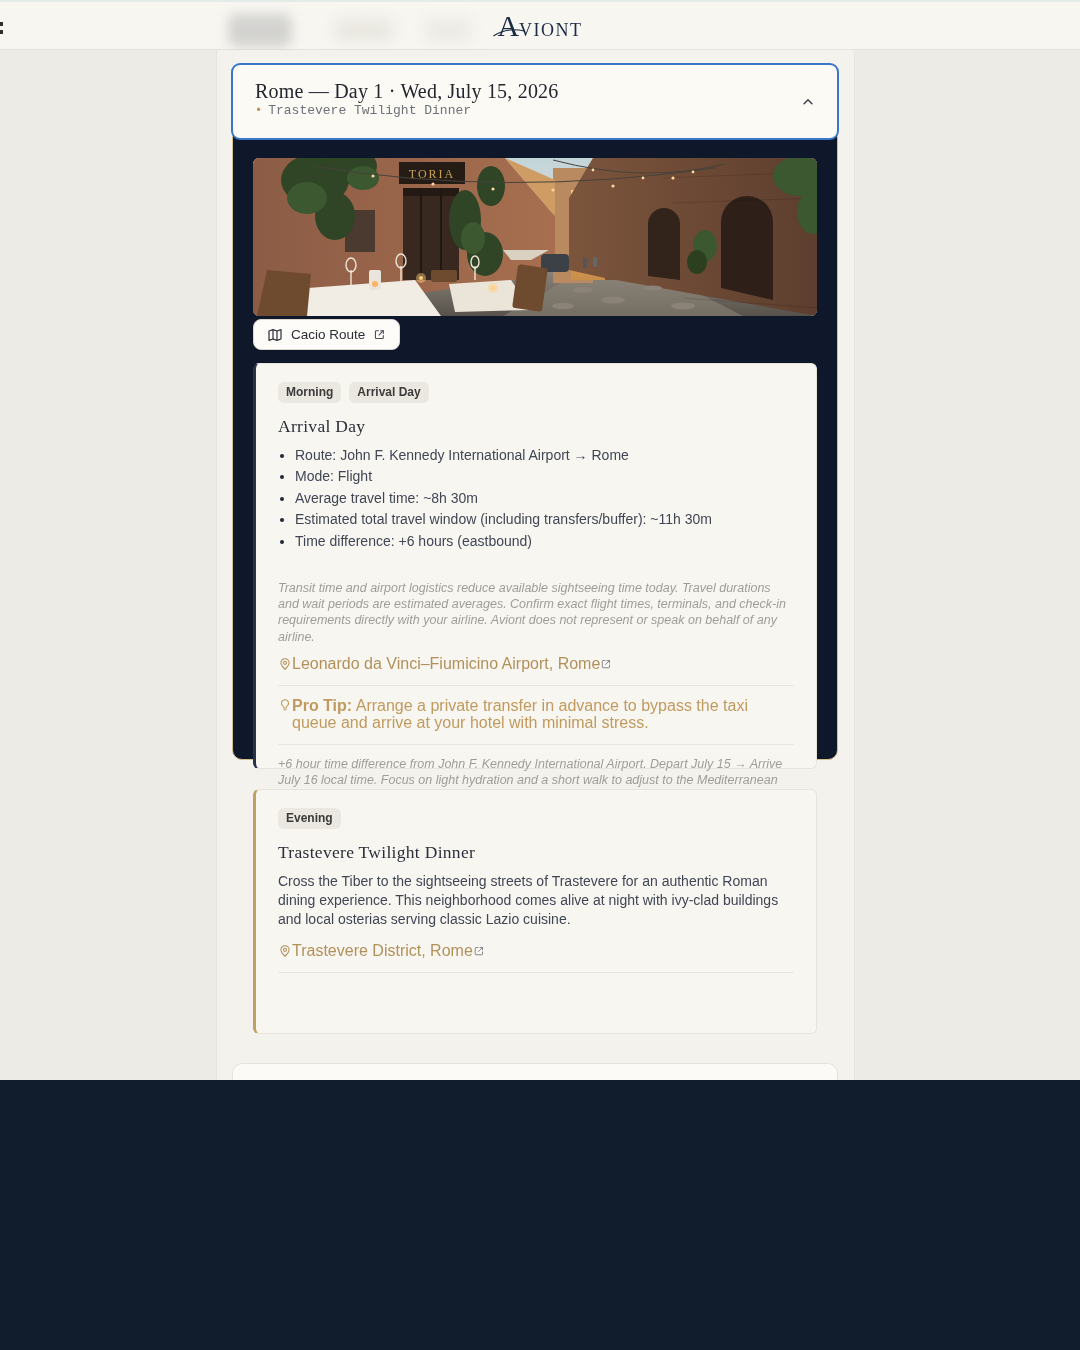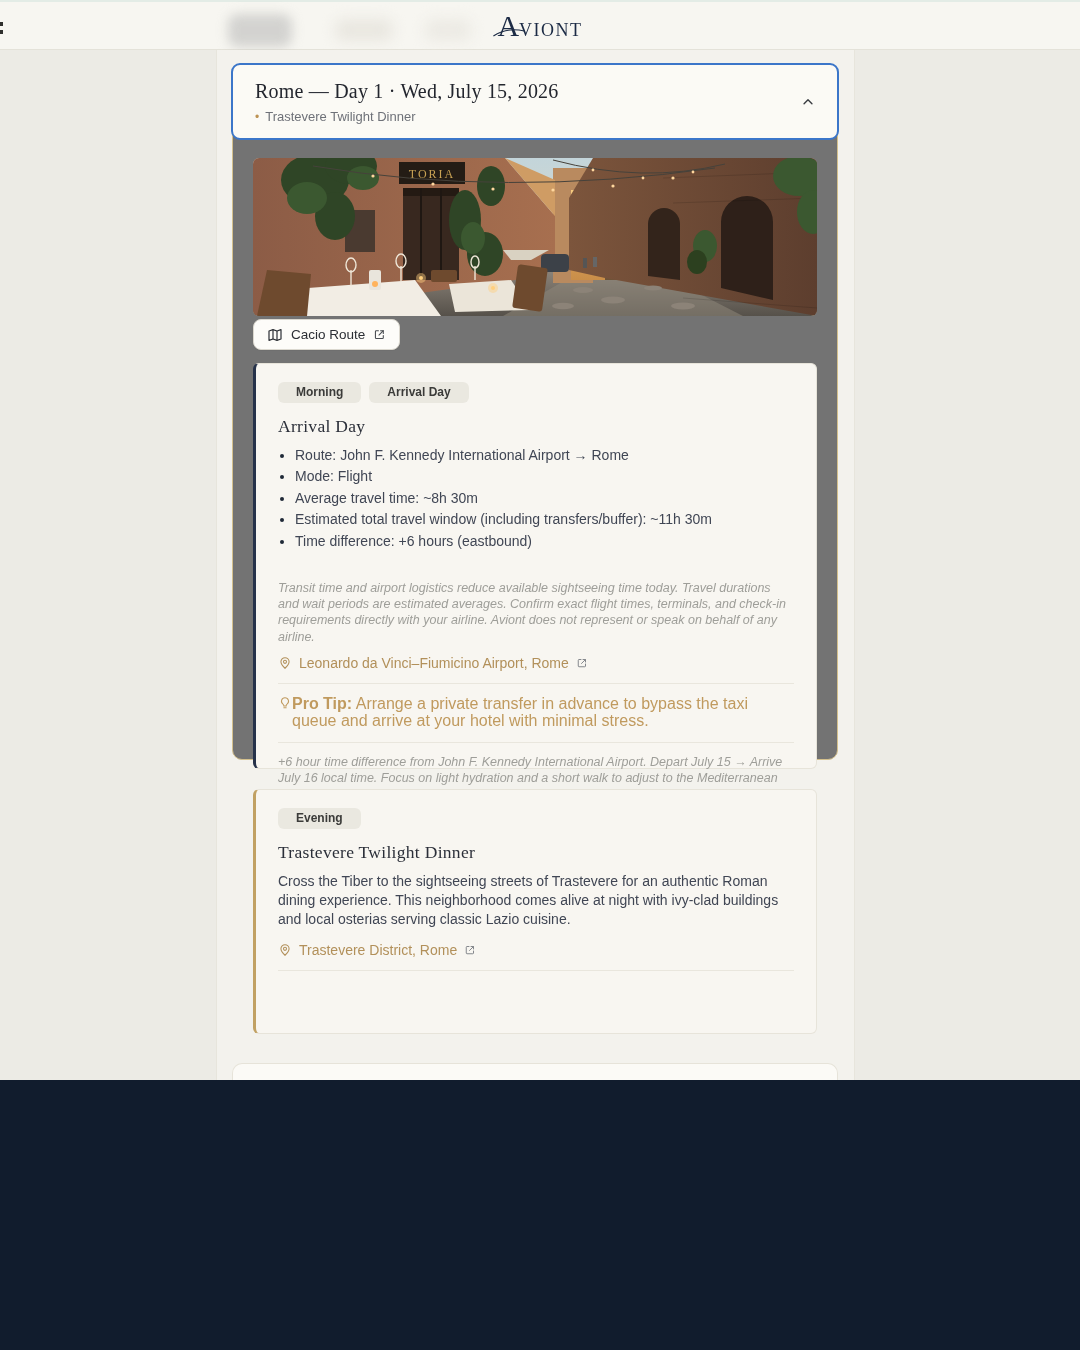--- a/index.html
+++ b/index.html
@@ -36,32 +36,32 @@
   .logo-a svg { position:absolute; left:-5px; bottom:3px; }
   .logo-rest { font-size:18px; letter-spacing:1.5px; }
   
   .content-col {
     position:absolute; left:216px; top:50px; width:639px; height:1030px;
     background:#f3f2ed; border-left:1px solid #e7e5dc; border-right:1px solid #e7e5dc;
   }
   
   .day-card {
     position:absolute; left:232px; top:64px; width:606px; height:696px;
-    background:#737373; border:1px solid #d4c08c; border-radius:10px;
+    background:#0f172a; border:1px solid #d4c08c; border-radius:10px;
   }
   .day-summary {
     position:absolute; top:-2px; left:-2px; right:-2px; height:77px;
     background:#fbfaf5; border:2px solid #3b76c9; border-radius:9px;
     padding:15px 22px; cursor:pointer; z-index:2;
   }
   .day-title {
     font-family:"Liberation Serif", serif; font-size:20px; color:#23262e;
     letter-spacing:.2px;
   }
-  .day-sub { margin-top:6px; font-size:13px; color:#6e7178; }
+  .day-sub { font-size:13px; color:#6e7178;font-family:Liberation Mono, monospace; }
   .day-sub .marker { color:#bd9354; margin-right:6px; font-size:12px; }
   .chev { position:absolute; right:22px; top:50%; transform:translateY(-50%); color:#3a3d42; }
   
   .photo {
     position:absolute; left:20px; top:93px; width:564px; height:158px;
     border-radius:6px; overflow:hidden; background:#7a5a44;
   }
   .photo svg { display:block; width:100%; height:100%; }
   
   .view-route {
@@ -75,37 +75,37 @@
   
   .seg-card {
     position:absolute; left:20px; width:564px;
     background:#f8f6f1; border:1px solid #e7e4da; border-radius:6px;
     padding:18px 22px 14px;
   }
   .seg-morning { top:298px; height:406px; border-left:3px solid #26324a; }
   .seg-evening { top:724px; height:245px; border-left:3px solid #c1a163; }
   .badges { display:flex; gap:8px; }
   .badge {
-    background:#eae8e0; border-radius:6px; padding:3px 18px 4px;
+    background:#eae8e0; border-radius:6px; padding:3px 8px 4px;
     font-size:12px; font-weight:bold; color:#3b3b39;
   }
   .seg-heading {
     font-family:"Liberation Serif", serif; font-weight:normal;
     font-size:17.5px; color:#2b2f39; margin:13px 0 0; letter-spacing:.3px;
   }
   .seg-bullets { margin:8px 0 0; padding-left:17px; }
   .seg-bullets li { font-size:14px; color:#404654; line-height:21.4px; }
   .seg-bullets li::marker { color:#1f2937; }
   .muted-italic {
     margin-top:28px; font-style:italic; font-size:12.5px; color:#9e9e99;
     line-height:16.2px;
   }
   .loc-link {
-    margin-top:10px; display:flex; align-items:center; gap:7px;
-    font-size:14px; color:#b2905a; cursor:pointer;
+    margin-top:10px; display:flex; align-items:center; 
+    font-size:16px; color:#b2905a; cursor:pointer;
   }
   .loc-link .pin { color:#b2905a; flex:none; }
   .loc-link .ext { color:#85888d; flex:none; }
   .div { border:none; border-top:1px solid #e9e6dd; margin:12px 0 11px; }
   .protip { display:flex; font-size:16px; color:#c09a5e; line-height:17.5px; }
   .protip .bulb { flex:none; margin-top:1px; color:#c09a5e; }
   .protip b { font-weight:bold; }
   .desc { margin-top:9px; font-size:14px; color:#404654; line-height:19px; max-width:522px; }
   
   .next-card {

